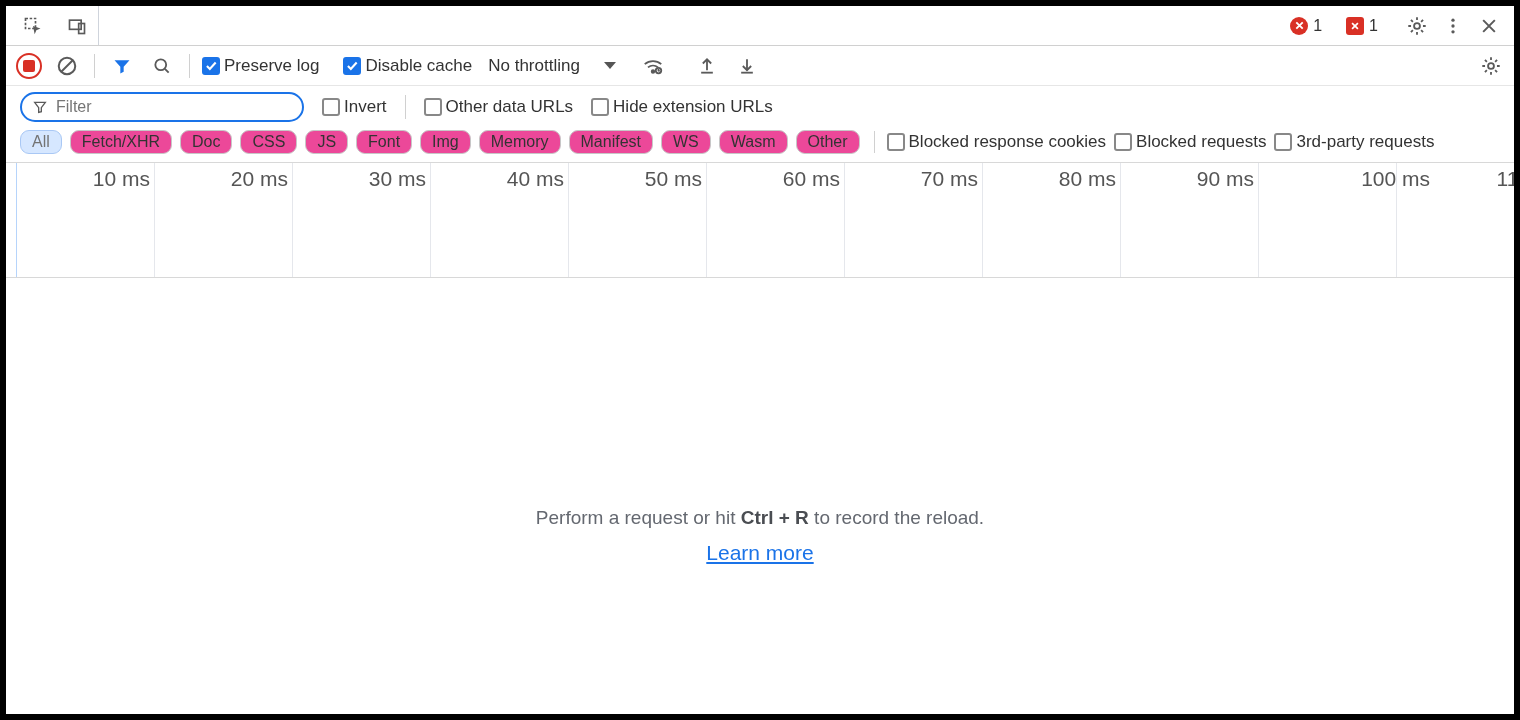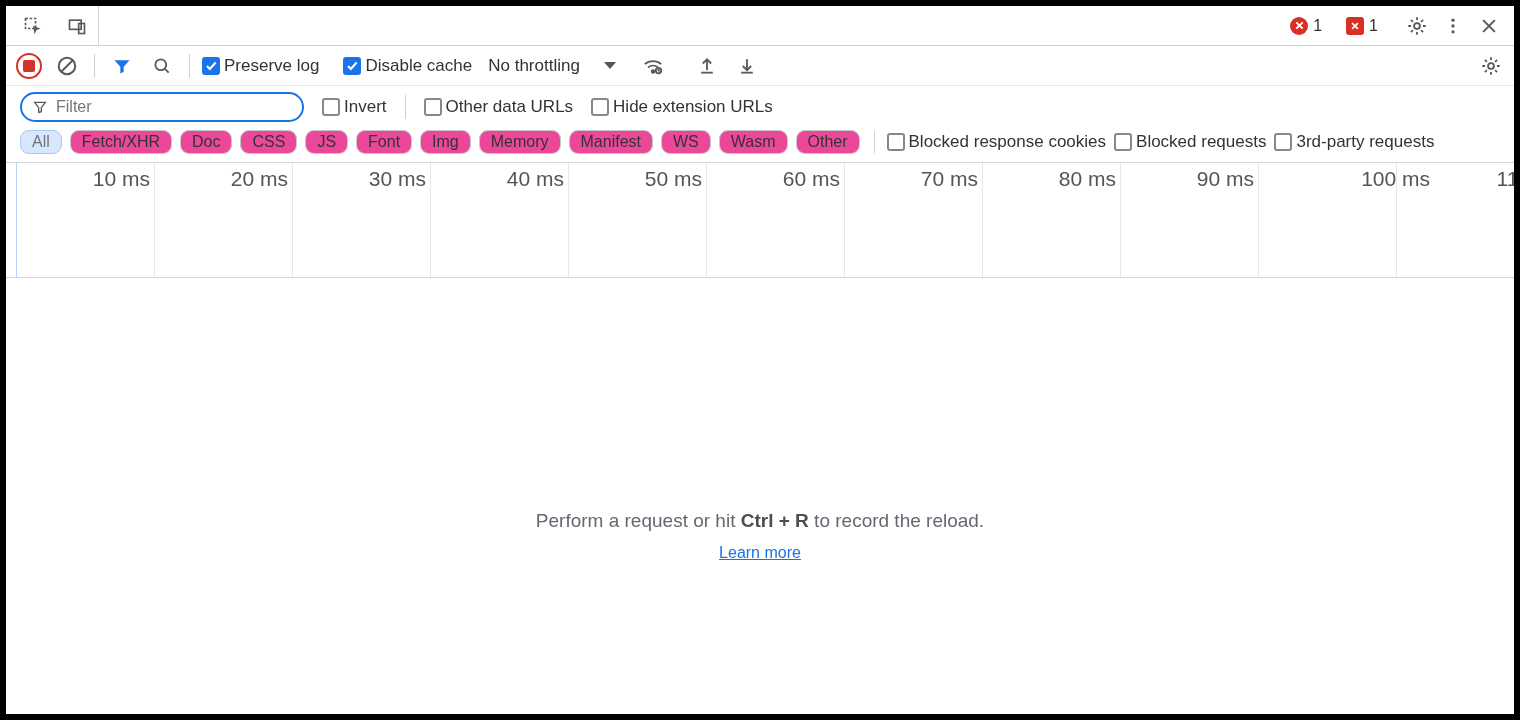--- a/index.html
+++ b/index.html
@@ -163,21 +163,21 @@
   }
 
   
   .empty-area {
     flex:1; display:flex; flex-direction:column; align-items:center; justify-content:center;
     color:#8a8f97; gap: 12px; font-size: 19px;
     padding-top: 80px;
   }
   .empty-area .hint { color:#646870; }
   .empty-area .hint b { color:#4a4d52; font-weight:600;}
-  .empty-area a { color:#1a73e8; font-size:16px;}
+  .empty-area a { color:#1a73e8; font-size:21px;}
 </style>
 </head>
 <body>
 
 <div class="frame">
 
   <div class="tabstrip">
     <div class="left-icons sep-right">
       <span class="icon-btn">
         <svg width="20" height="20" viewBox="0 0 24 24" fill="none" stroke="currentColor" stroke-width="2">

